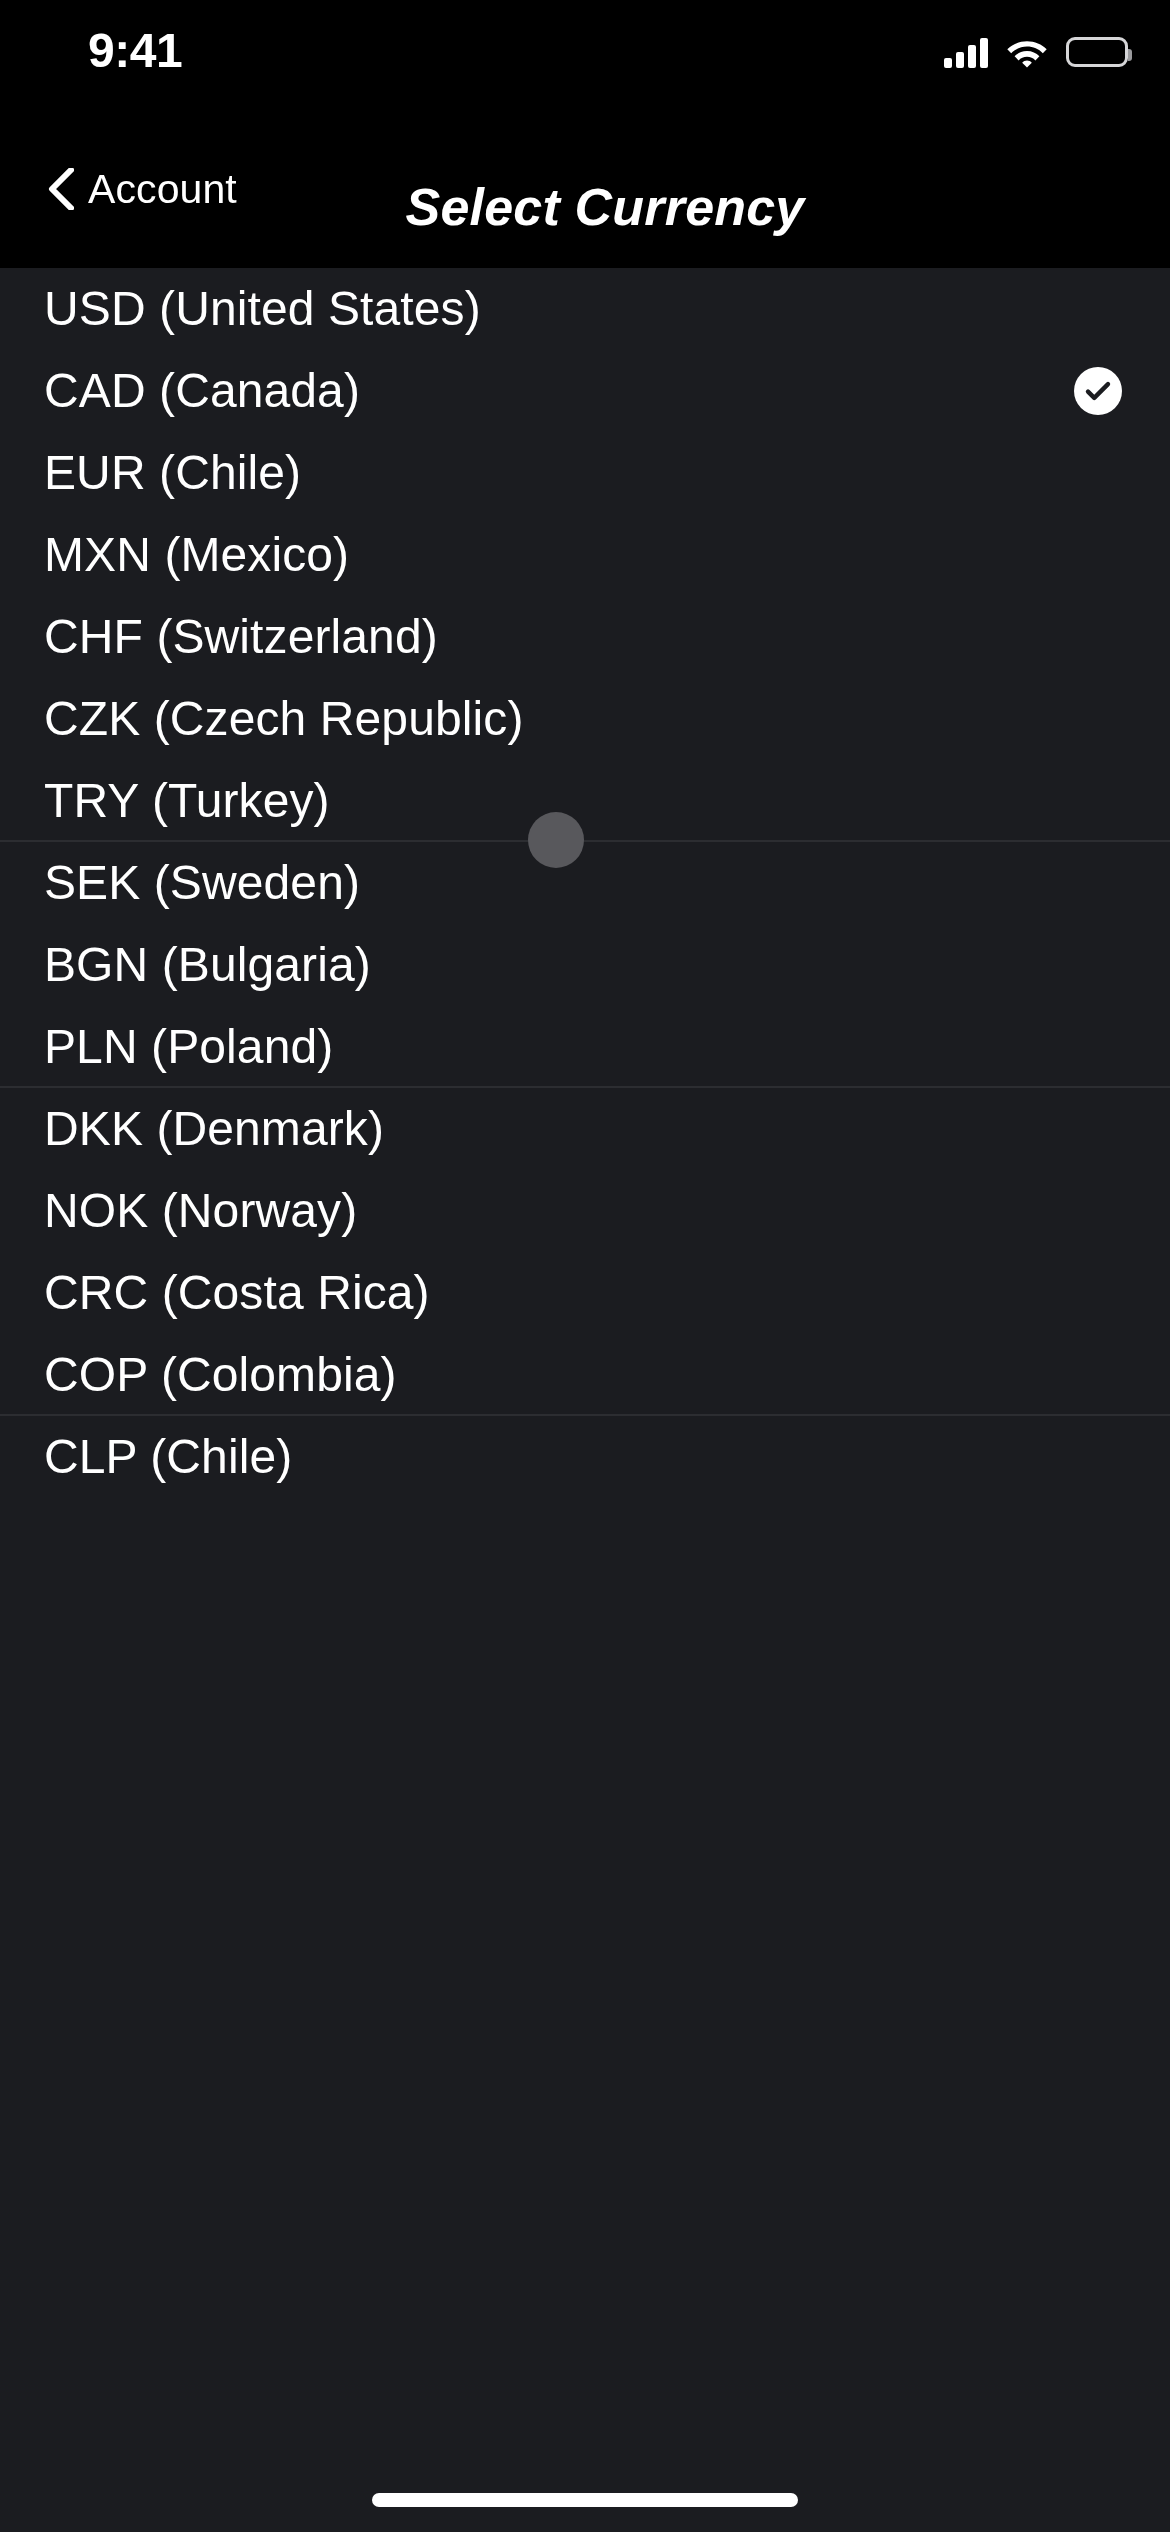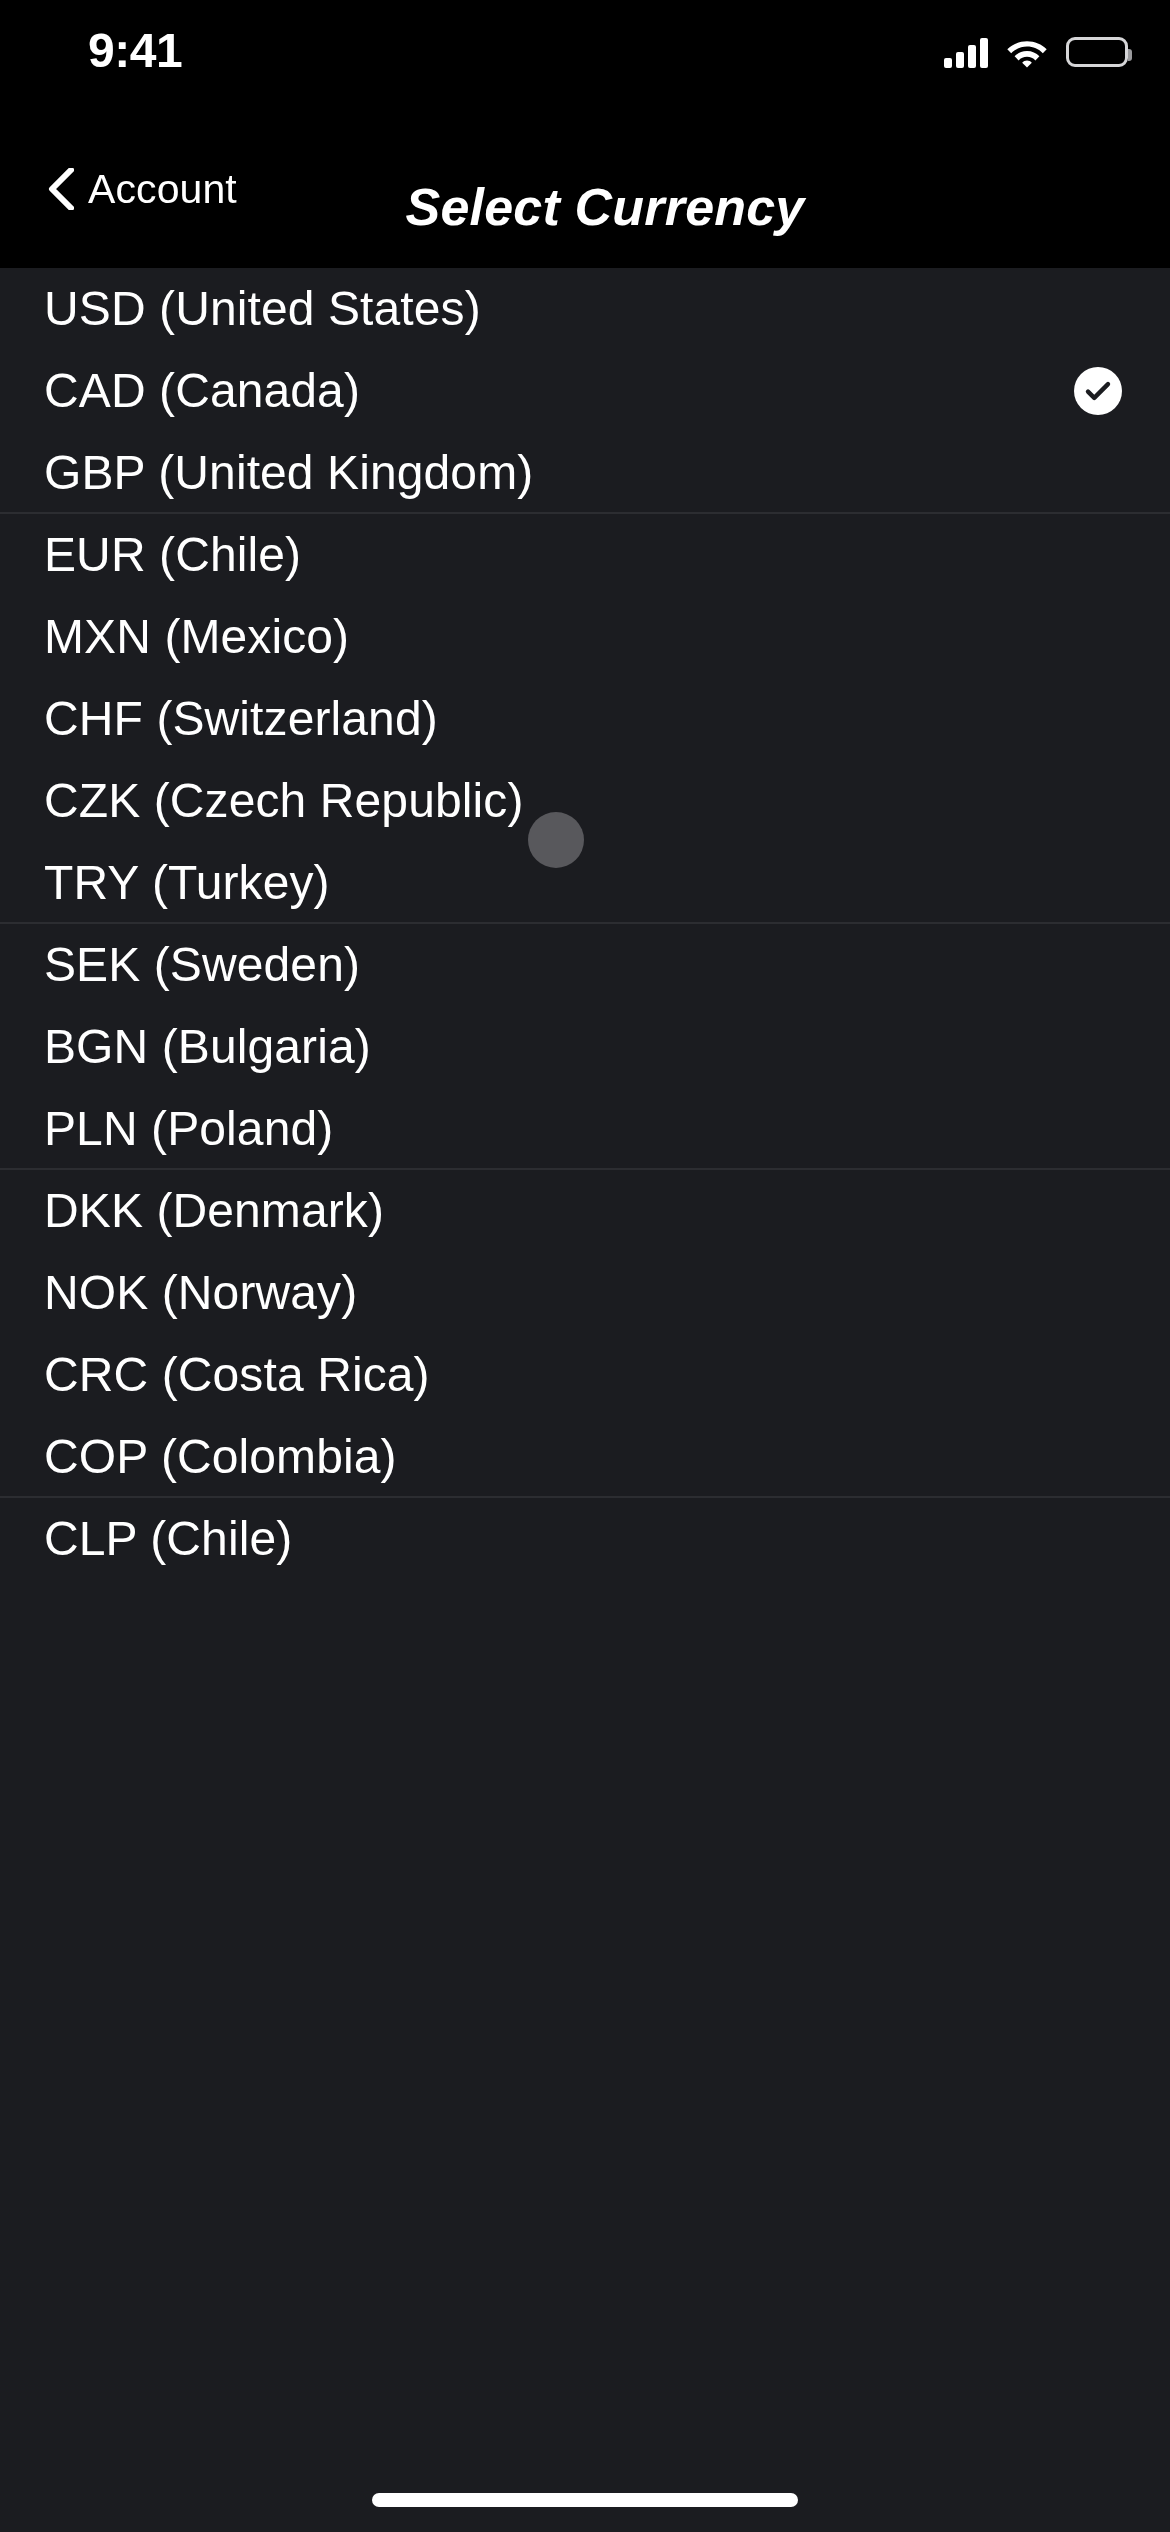--- a/index.html
+++ b/index.html
@@ -167,23 +167,20 @@
         <span class="row-label">USD (United States)</span>
       </div>
       <div class="row">
         <span class="row-label">CAD (Canada)</span>
         <span class="check-badge">
           <svg viewBox="0 0 48 48" width="30" height="30" aria-hidden="true">
             <path d="M8 25l10 10L40 13" fill="none" stroke="#1b1c20" stroke-width="7" stroke-linecap="round" stroke-linejoin="round"></path>
           </svg>
         </span>
       </div>
-      <div class="row has-divider">
-        <span class="row-label">GBP (United Kingdom)</span>
-      </div>
       <div class="row">
         <span class="row-label">EUR (Chile)</span>
       </div>
       <div class="row">
         <span class="row-label">MXN (Mexico)</span>
       </div>
       <div class="row">
         <span class="row-label">CHF (Switzerland)</span>
       </div>
       <div class="row">

